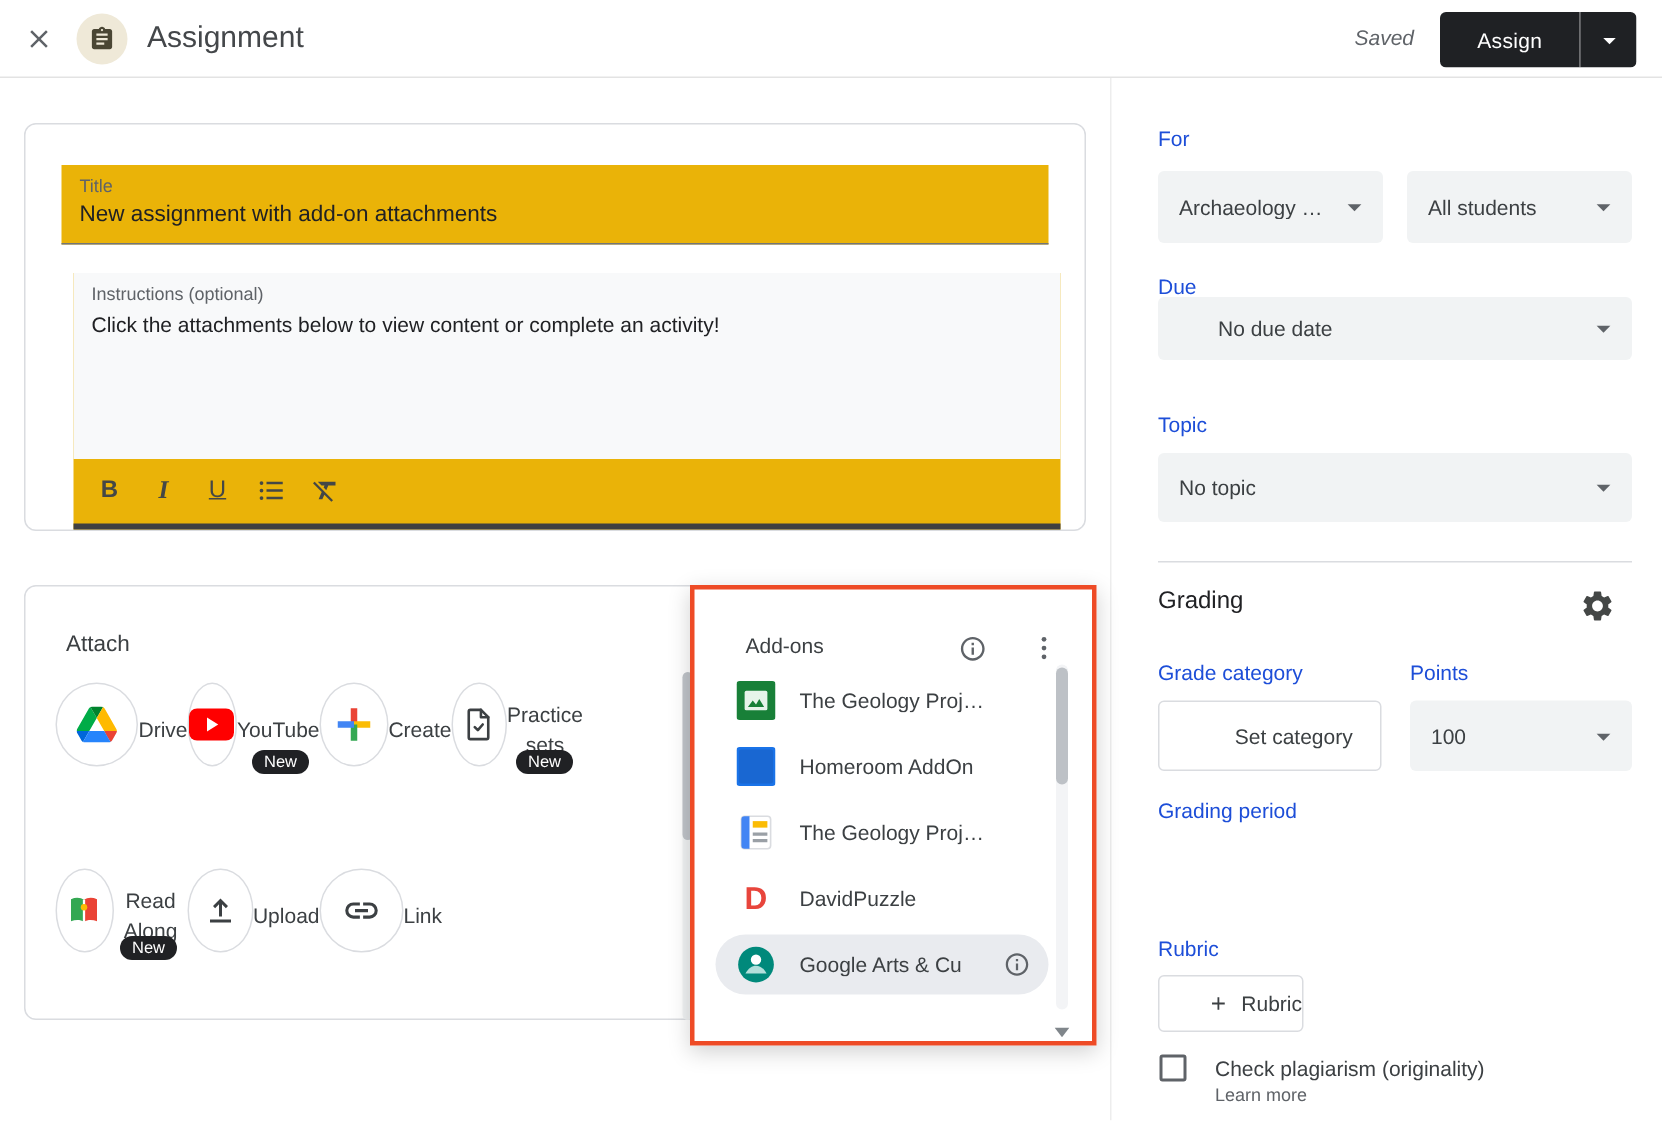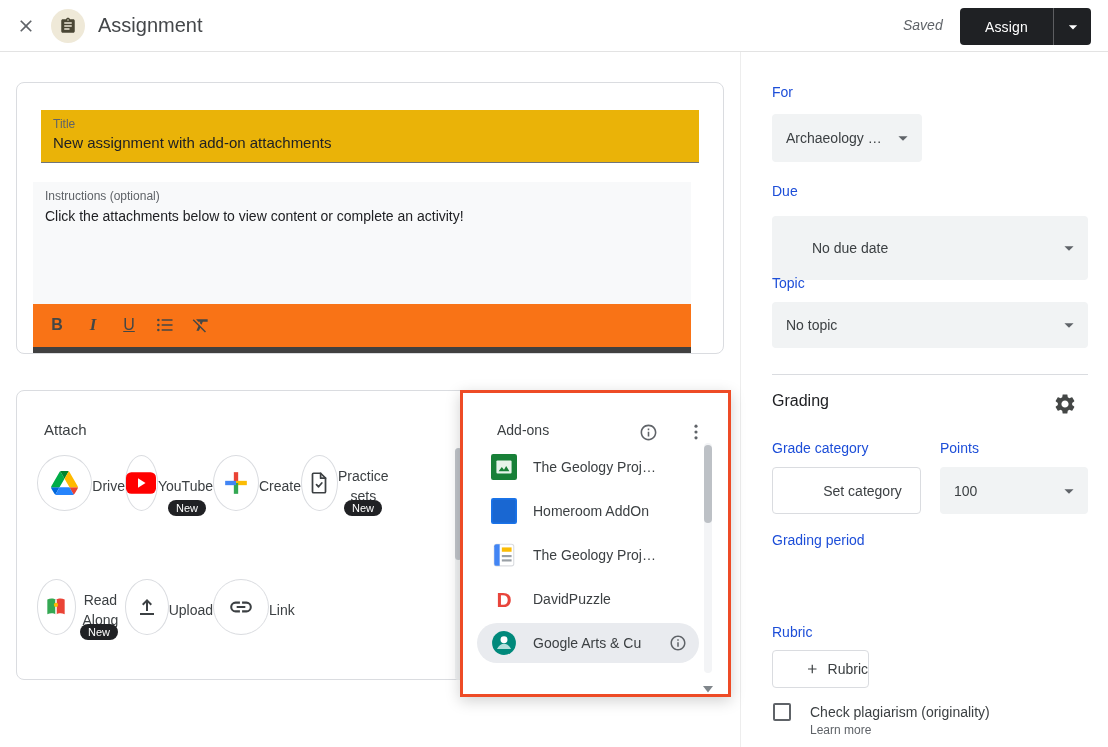--- a/index.html
+++ b/index.html
@@ -20,21 +20,21 @@
   .saved-status { position: absolute; left: 903px; top: 17px; font-size: 14px; font-style: italic; color: #5f6368; }
   .assign-split { position: absolute; left: 960px; top: 8px; height: 37px; display: flex; border-radius: 4px; overflow: hidden; }
   .assign-main { width: 93px; background: var(--assign_button, #1f2124); color: #fff; font-size: 14px; font-weight: 500; letter-spacing: .2px; }
   .assign-arrow { width: 38px; background: var(--assign_button, #1f2124); border-left: 1px solid rgba(255,255,255,.28); display: flex; align-items: center; justify-content: center; }
 
   
   .form-card { position: absolute; left: 16px; top: 82px; width: 708px; height: 272px; border: 1px solid #dadce0; border-radius: 8px; background: #fff; }
   .title-field { position: absolute; left: 24px; top: 27px; width: 658px; height: 53px; background: #eab308; border-bottom: 1px solid #70757a; cursor: text; }
   .field-label { position: absolute; left: 12px; top: 7px; font-size: 12px; color: #5f6368; }
   .title-value { position: absolute; left: 12px; top: 24px; font-size: 15px; color: #202124; }
-  .instructions-field { position: absolute; left: 16px; top: 99px; width: 658px; height: 171px; border-bottom: 6px solid #404040; background: #f97316; cursor: text; }
+  .instructions-field { position: absolute; left: 32px; top: 99px; width: 658px; height: 171px; border-bottom: 4px solid #404040; background: #eab308; cursor: text; }
   .instr-gray { position: absolute; left: 0; top: 0; right: 0; bottom: 43px; background: #f8f9fa; }
   .instr-value { position: absolute; left: 12px; top: 26px; font-size: 14px; color: #202124; }
   .fmt-toolbar { position: absolute; left: 10px; bottom: 4px; height: 36px; display: flex; align-items: center; gap: 8px; }
   .fmt-btn { width: 28px; height: 28px; display: flex; align-items: center; justify-content: center; border-radius: 4px; }
   .fmt-b { font-weight: 700; font-size: 16px; color: #444746; }
   .fmt-i { font-style: italic; font-family: "Liberation Serif", serif; font-weight: 700; font-size: 17px; color: #444746; }
   .fmt-u { font-size: 16px; text-decoration: underline; color: #444746; }
 
   
   .attach-card { position: absolute; left: 16px; top: 390px; width: 708px; height: 290px; border: 1px solid #dadce0; border-radius: 8px; background: #fff; }
@@ -311,23 +311,29 @@
 
   <div class="sidebar-sep"></div>
 
   <div class="sb-label" style="left:772px; top:84px;">For</div>
   <div class="sb-select" style="left:772px; top:114px; width:150px;">
     <span class="sel-text">Archaeology …</span>
     <svg width="22" height="22" viewBox="0 0 24 24">
         <path fill="#5f6368" d="M7 10l5 5 5-5z"></path>
       </svg>
   </div>
+  <div class="sb-select" style="left:938px; top:114px; width:150px;">
+    <span class="sel-text">All students</span>
+    <svg width="22" height="22" viewBox="0 0 24 24">
+        <path fill="#5f6368" d="M7 10l5 5 5-5z"></path>
+      </svg>
+  </div>
 
   <div class="sb-label" style="left:772px; top:183px;">Due</div>
-  <div class="sb-select" style="left:772px; top:216px; width:316px; height:64px;padding-left:40px;">
+  <div class="sb-select" style="left:772px; top:198px; width:316px; height:42px;padding-left:40px;">
     <span class="sel-text">No due date</span>
     <svg width="22" height="22" viewBox="0 0 24 24">
         <path fill="#5f6368" d="M7 10l5 5 5-5z"></path>
       </svg>
   </div>
 
   <div class="sb-label" style="left:772px; top:275px;">Topic</div>
   <div class="sb-select" style="left:772px; top:302px; width:316px; height:46px;">
     <span class="sel-text">No topic</span>
     <svg width="22" height="22" viewBox="0 0 24 24">

